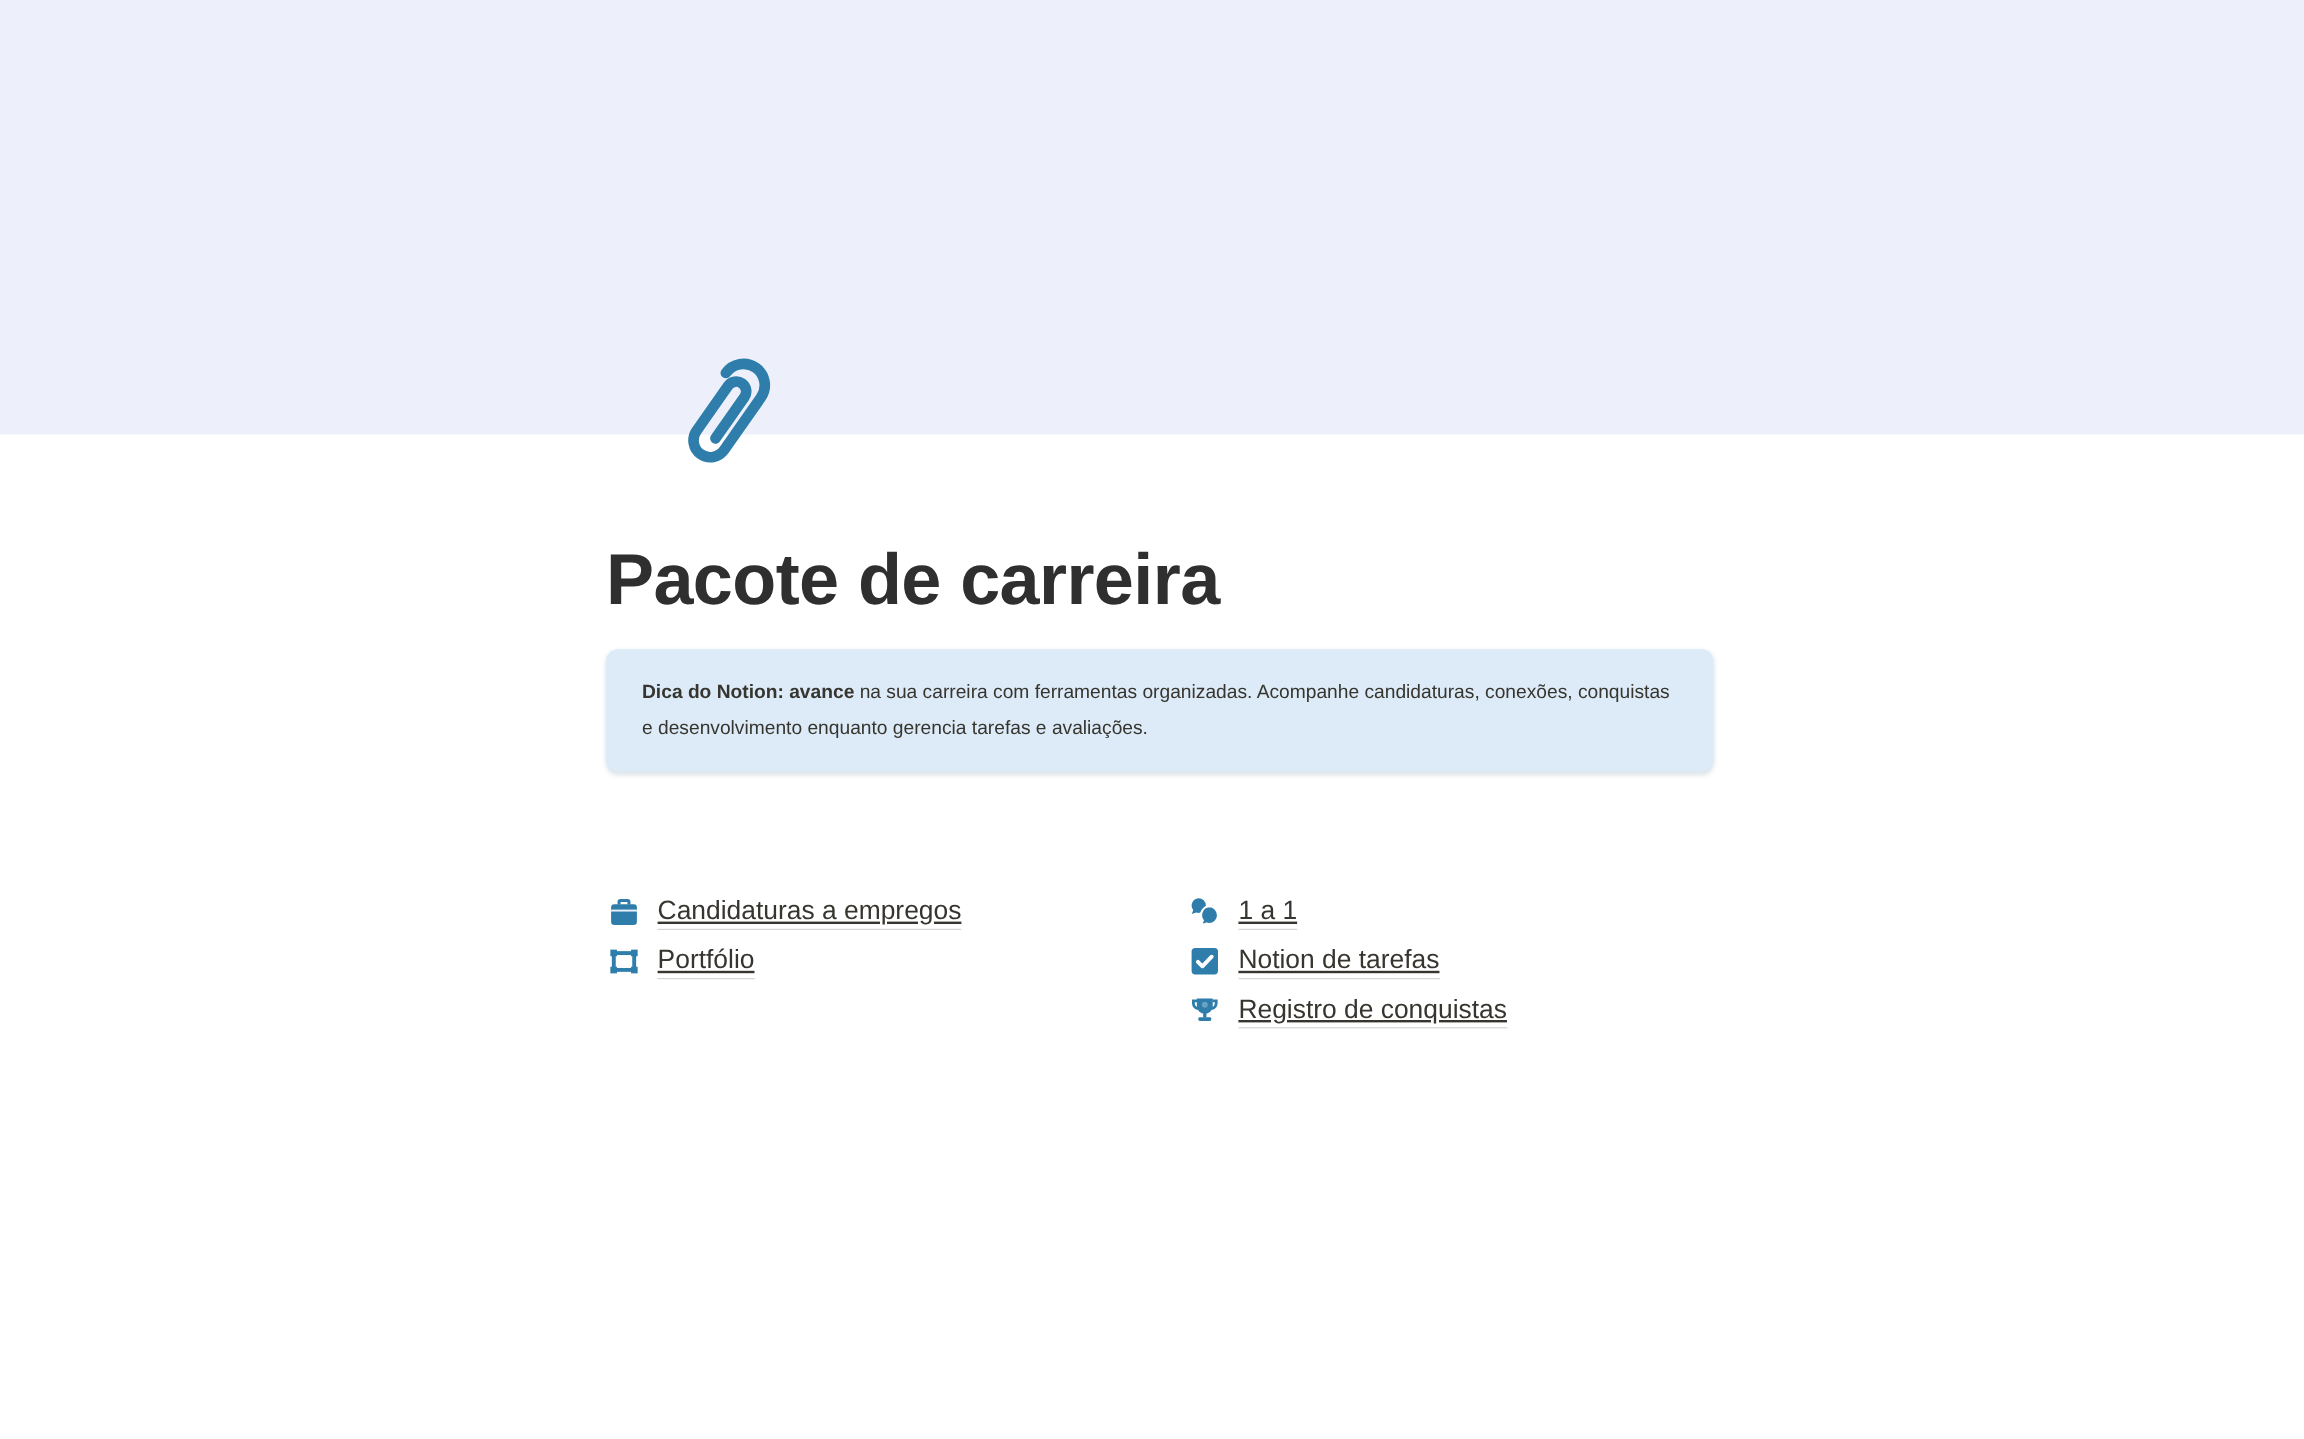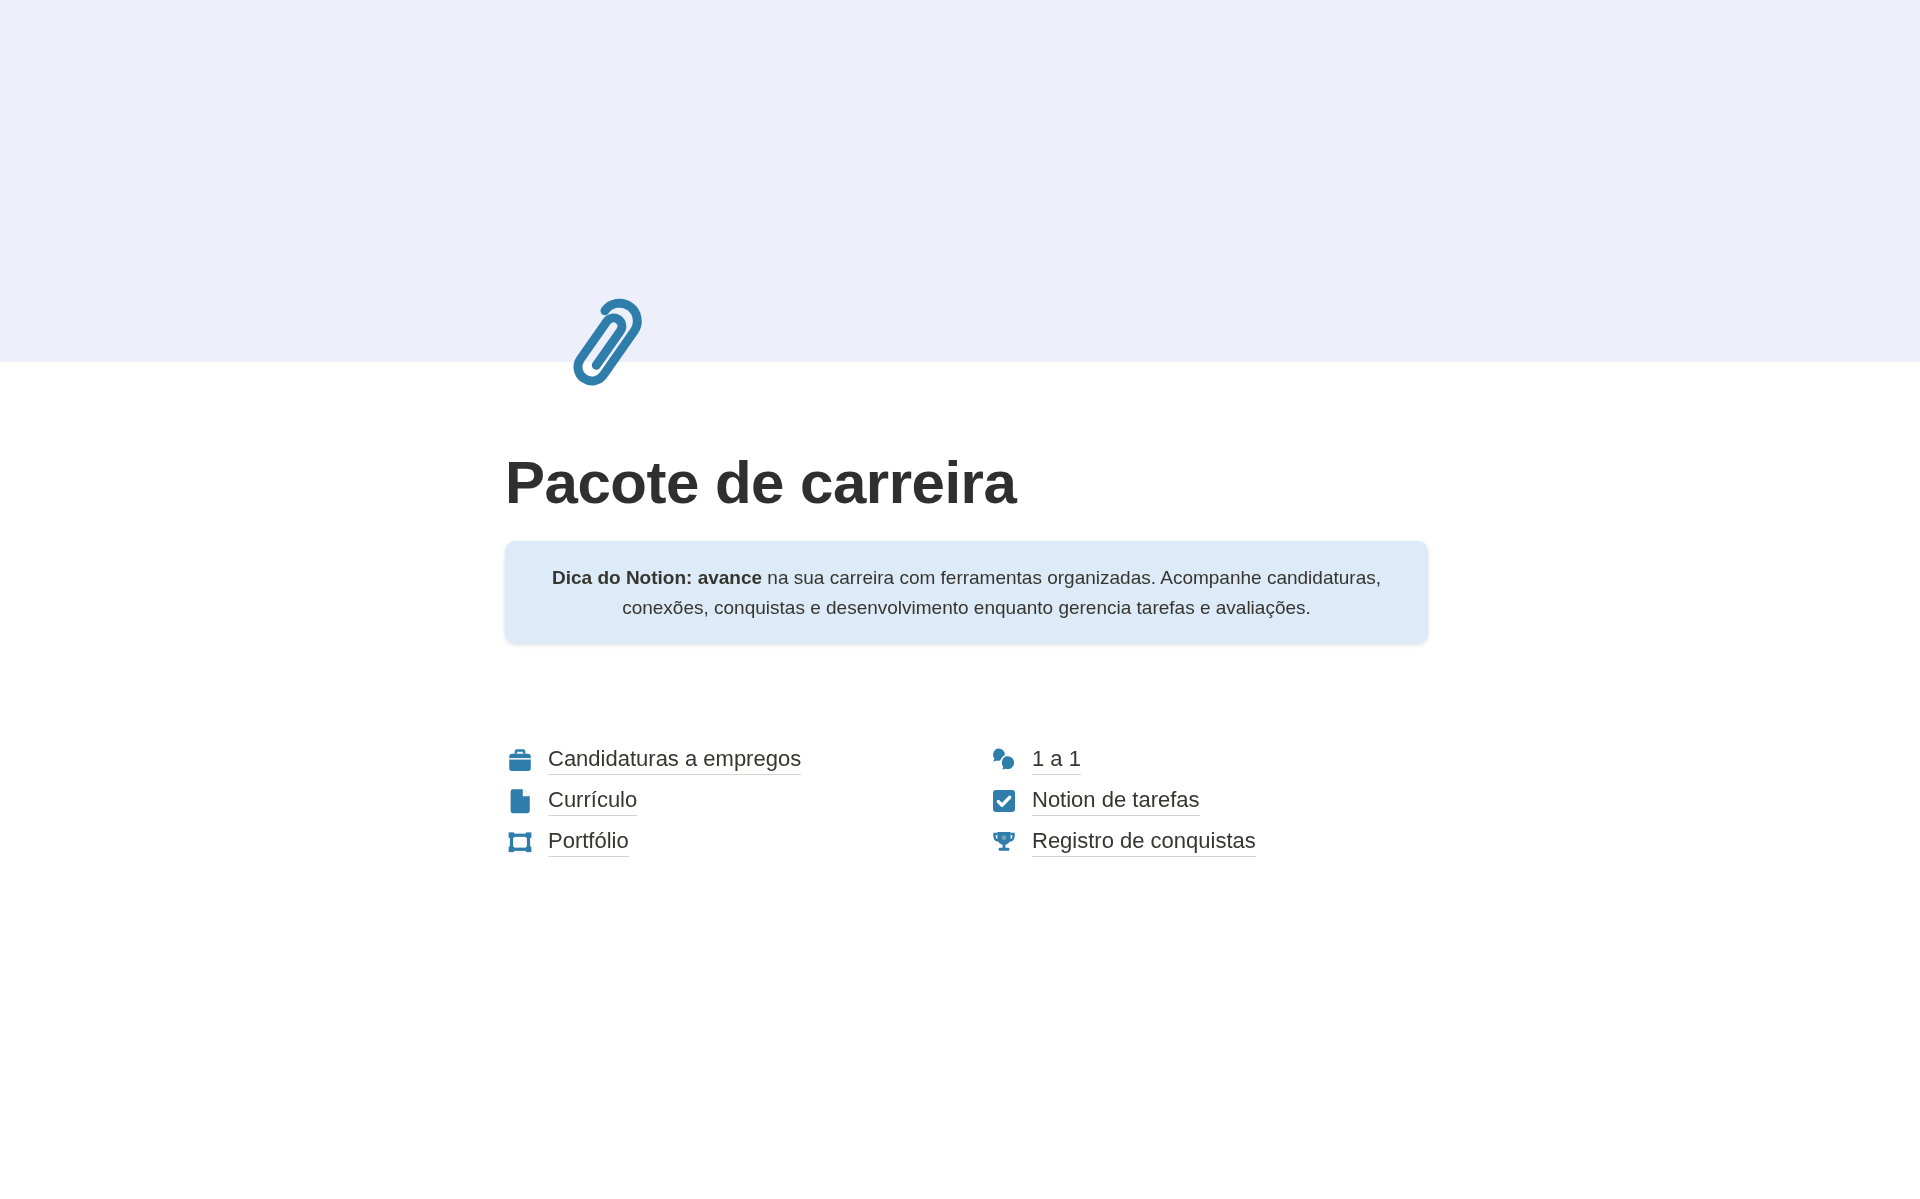--- a/index.html
+++ b/index.html
@@ -24,26 +24,26 @@
   .page-title{
     position:absolute;left:505px;top:448px;width:923px;
     font-size:60px;font-weight:700;line-height:70px;
     color:var(--title-text,#2f2f2f);letter-spacing:-0.5px;
   }
   .callout{
     position:absolute;left:505px;top:541px;width:923px;box-sizing:border-box;
     padding:22px 30px 20px 30px;border-radius:10px;
     background:var(--callout-bg,#dcebf7);
     box-shadow:0 2px 4px rgba(125,150,175,0.28);
-    font-size:19px;line-height:30px;color:var(--body-text,#37352f);text-align:center;
+    font-size:16px;line-height:30px;color:var(--body-text,#37352f);
   }
   .callout b{font-weight:700;}
   .links{
     position:absolute;left:505px;top:739px;width:923px;
-    display:flex;gap:46px;
+    display:flex;gap:46px;text-decoration:underline;
   }
   .link-col{width:438px;display:flex;flex-direction:column;}
   .link-row{
     height:41px;display:flex;align-items:center;gap:13px;cursor:pointer;
   }
   .link-icon{
     width:30px;height:30px;flex:0 0 30px;
     display:flex;align-items:center;justify-content:center;
     color:var(--icon-blue,#2e7dab);
   }
@@ -79,29 +79,20 @@
       <span class="link-icon">
         <svg viewBox="0 0 24 24" fill="currentColor">
           <path d="M9.6 3.4h4.8a1.9 1.9 0 0 1 1.9 1.9V7h-2V5.4h-4.6V7h-2V5.3a1.9 1.9 0 0 1 1.9-1.9z"></path>
           <rect x="3.4" y="6.9" width="17.2" height="13.8" rx="2.2"></rect>
           <rect x="3.4" y="10.4" width="17.2" height="1.3" fill="#fff" opacity="0.9"></rect>
         </svg>
       </span>
       <span class="link-label">Candidaturas a empregos</span>
     </div>
 
-    <div class="link-row">
-      <span class="link-icon">
-        <svg viewBox="0 0 24 24" fill="currentColor">
-          <path d="M6.2 2.6h8l5.6 5.6V20a1.7 1.7 0 0 1-1.7 1.7H6.2A1.7 1.7 0 0 1 4.5 20V4.3a1.7 1.7 0 0 1 1.7-1.7z"></path>
-          <path d="M14.2 2.6l5.6 5.6h-5.6z" fill="#fff"></path>
-        </svg>
-      </span>
-      <span class="link-label">Currículo</span>
-    </div>
 
     <div class="link-row">
       <span class="link-icon">
         <svg viewBox="0 0 24 24" fill="currentColor">
           <rect x="5.2" y="6.6" width="13.6" height="11.2" fill="none" stroke="currentColor" stroke-width="2.6"></rect>
           <rect x="2.9" y="4.3" width="4.4" height="4.4"></rect>
           <rect x="16.7" y="4.3" width="4.4" height="4.4"></rect>
           <rect x="2.9" y="15.7" width="4.4" height="4.4"></rect>
           <rect x="16.7" y="15.7" width="4.4" height="4.4"></rect>
         </svg>

